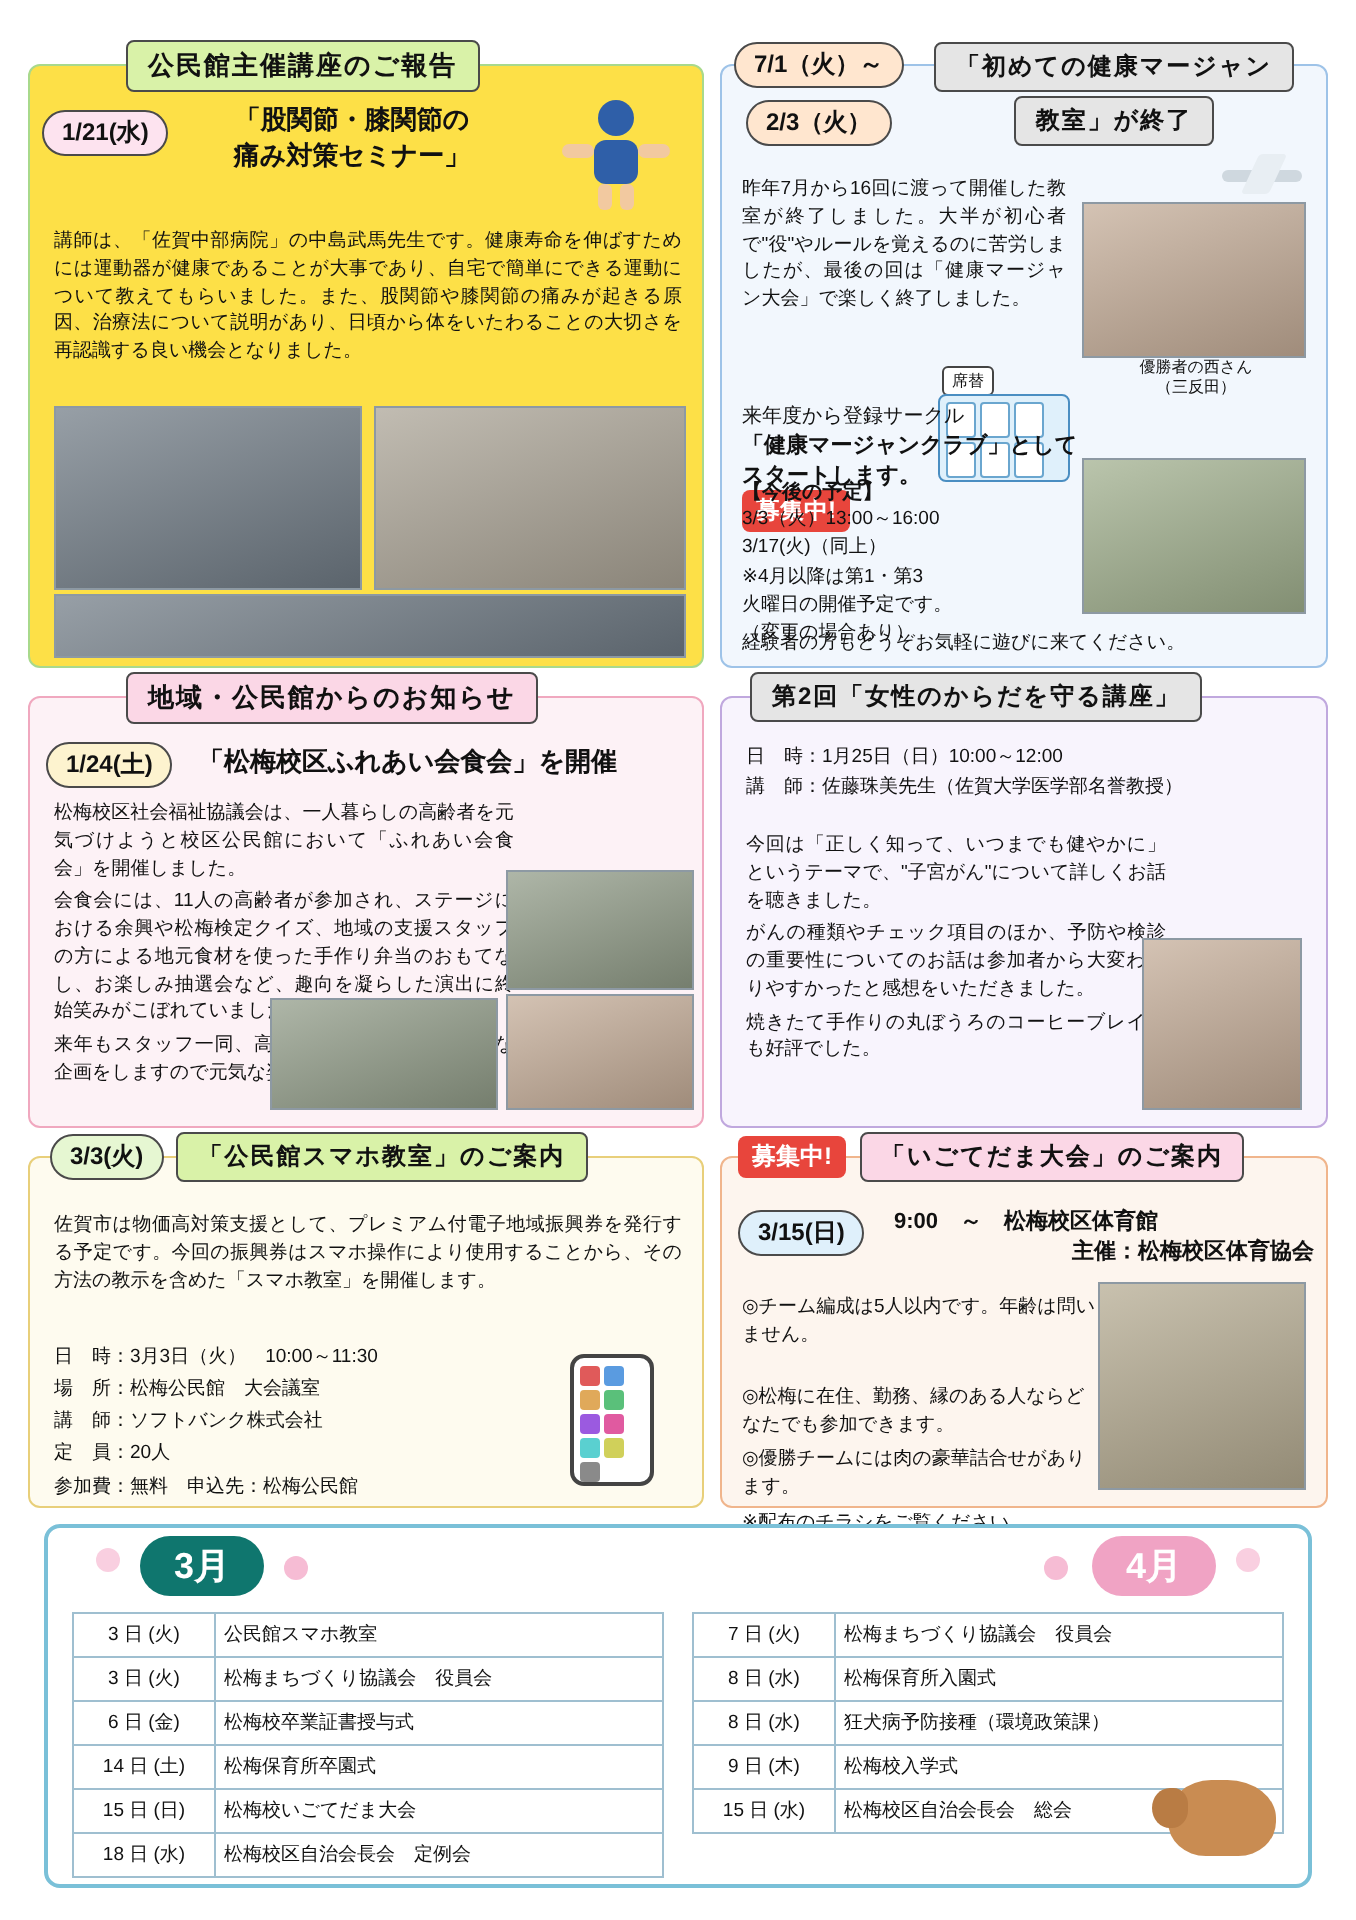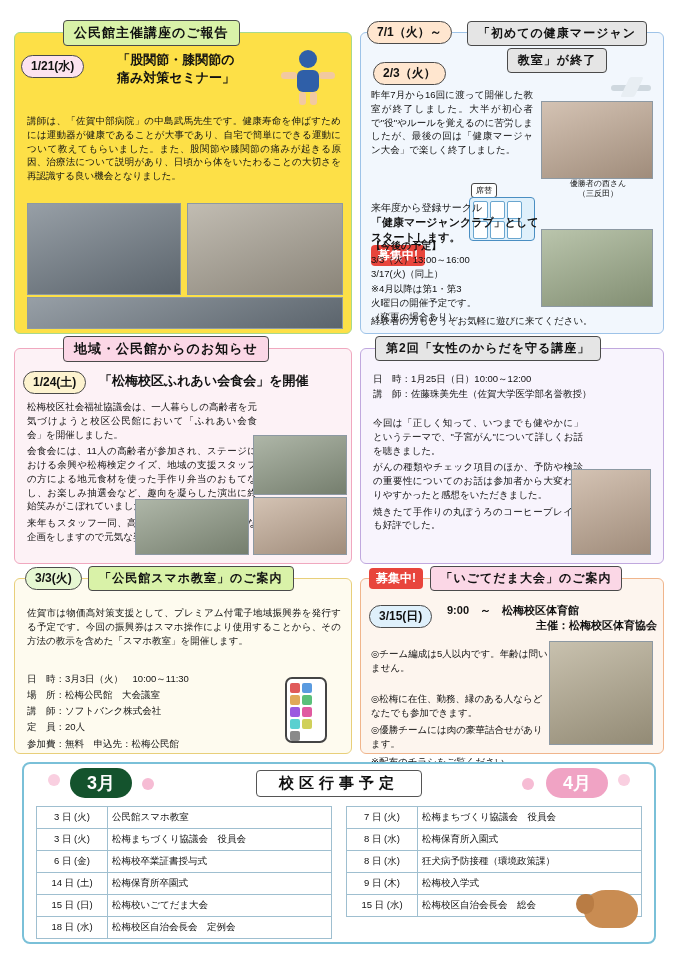--- a/index.html
+++ b/index.html
@@ -68,21 +68,21 @@
     border:2px solid #7ac0d8;border-radius:8px;background:#ffffff;box-sizing:border-box;}
   .sched-title{
     position:absolute;left:50%;transform:translateX(-50%);top:6px;
     border:1.5px solid #555;border-radius:4px;background:#fff;
     padding:3px 22px;font-weight:bold;font-size:15px;letter-spacing:5px;
   }
   .month-badge{
     position:absolute;top:4px;width:62px;height:30px;border-radius:15px;
     color:#fff;font-weight:bold;font-size:18px;text-align:center;line-height:30px;
   }
-  .month-badge.m3{left:46px;background:#14532d;}
+  .month-badge.m3{left:46px;background:#0f766e;}
   .month-badge.m4{right:46px;background:#f0a3c4;}
   table.ev{border-collapse:collapse;width:296px;font-size:9.5px;}
   table.ev td{border:1px solid #9fbfd0;padding:2px 4px;height:17px;}
   table.ev td.d{width:62px;text-align:center;white-space:nowrap;}
   .ev-wrap-l{position:absolute;left:12px;top:42px;}
   .ev-wrap-r{position:absolute;right:12px;top:42px;}
 
   
   .blossom{position:absolute;width:12px;height:12px;border-radius:50%;background:#f8c8dc;}
   .dog{position:absolute;right:16px;bottom:14px;width:54px;height:38px;
@@ -137,21 +137,21 @@
     </div>
 
     <div class="photo dark" style="position:absolute;left:12px;top:170px;width:152px;height:90px;"></div>
     <div class="photo room" style="position:absolute;left:172px;top:170px;width:154px;height:90px;"></div>
     <div class="photo dark" style="position:absolute;left:12px;top:264px;width:314px;height:30px;"></div>
   </div>
 
   <div class="panel blue" style="left:360px;top:32px;width:304px;height:302px;">
     <div style="position:absolute;left:6px;top:-12px;text-align:center;">
       <div><span class="datechip orange">7/1（火）～</span></div>
-      <div style="margin-top:18px;text-align:center;"><span class="datechip orange">2/3（火）</span></div>
+      <div style="margin-top:6px;text-align:center;"><span class="datechip orange">2/3（火）</span></div>
     </div>
     <div style="position:absolute;left:96px;top:-12px;text-align:center;width:200px;">
       <div><span class="ribbon bluebg" style="font-size:12px;">「初めての健康マージャン</span></div>
       <div style="margin-top:2px;"><span class="ribbon bluebg" style="font-size:12px;">教室」が終了</span></div>
     </div>
 
     <div style="position:absolute;right:12px;top:44px;">
       <div class="plane"></div>
     </div>
 
@@ -298,21 +298,20 @@
       <div style="margin-bottom:3px;">◎優勝チームには肉の豪華詰合せがあります。</div>
       <div>※配布のチラシをご覧ください。</div>
     </div>
 
     <div class="photo gym" style="position:absolute;right:10px;top:62px;width:102px;height:102px;"></div>
   </div>
 
   <div class="sched">
     <div class="month-badge m3">3月</div>
     <div class="month-badge m4">4月</div>
-    <div class="sched-title">校区行事予定</div>
 
     <div class="blossom" style="left:24px;top:10px;background:#f9cfe0;"></div>
     <div class="blossom" style="left:118px;top:14px;background:#f6bcd4;"></div>
     <div class="blossom" style="right:24px;top:10px;background:#f9cfe0;"></div>
     <div class="blossom" style="right:120px;top:14px;background:#f6bcd4;"></div>
 
     <div class="ev-wrap-l">
       <table class="ev">
         <tbody>
           <tr>

